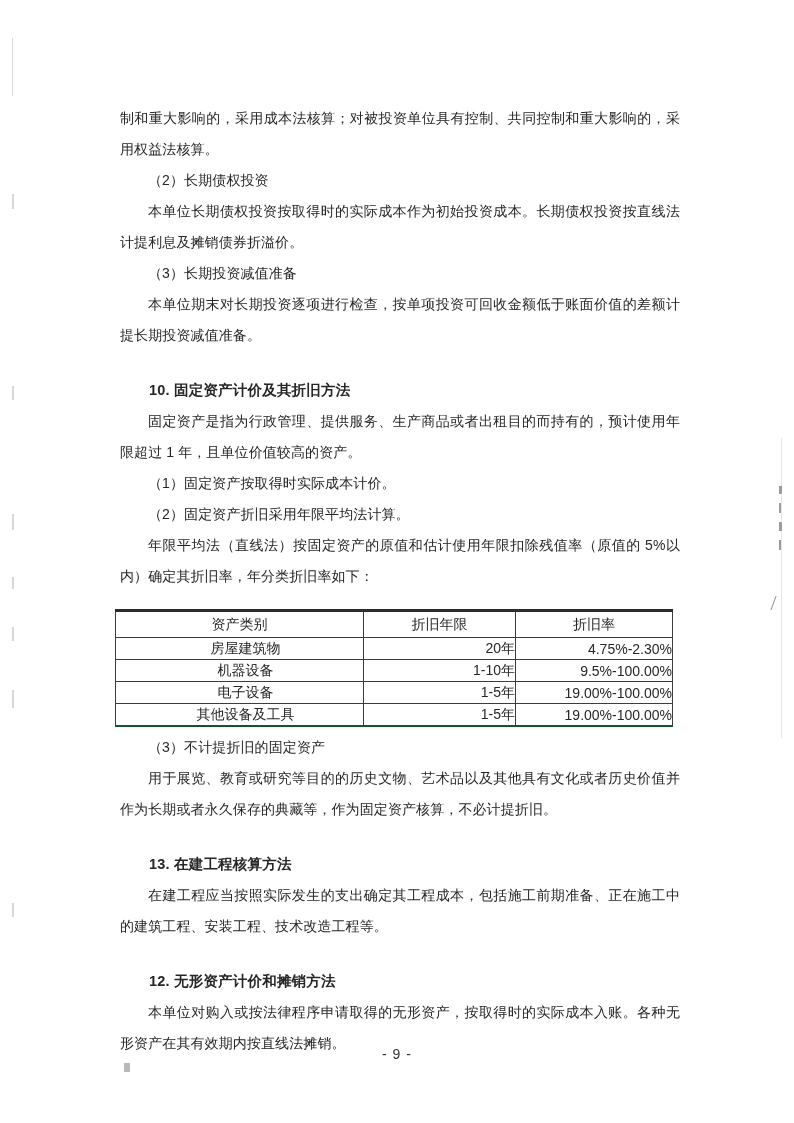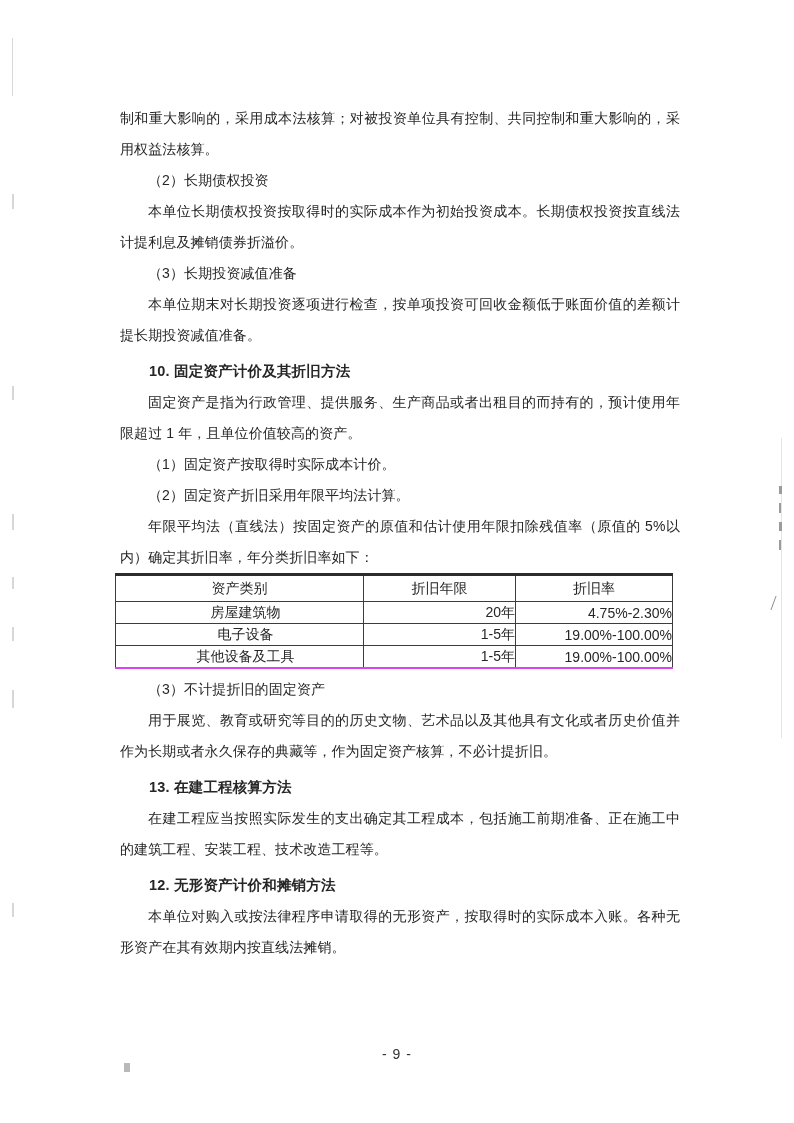--- a/index.html
+++ b/index.html
@@ -18,34 +18,34 @@
   }
   .para {
     margin:0;
     font-size:14px;
     line-height:31px;
     text-align:justify;
     letter-spacing:0.1px;
   }
   .indent { text-indent:2em; }
   .heading {
-    margin:5px 0 0 0;
+    margin:24px 0 0 0;
     font-size:14.5px;
     line-height:31px;
     font-weight:bold;
     text-indent:2em;
     letter-spacing:0.2px;
   }
   table.dep {
     border-collapse:collapse;
     table-layout:fixed;
     width:557px;
-    margin:0 0 5px -5px;
+    margin:17px 0 5px -5px;
     border-top:3px solid #2c2c2c;
-    border-bottom:2px solid #d946ef;
+    border-bottom:2px solid #14532d;
   }
   table.dep th, table.dep td {
     border:1px solid #3c3c3c;
     font-size:14px;
     font-weight:normal;
     padding:0;
     overflow:hidden;
     white-space:nowrap;
   }
   table.dep th { height:25px; text-align:center; }
@@ -100,20 +100,25 @@
         <th>资产类别</th>
         <th>折旧年限</th>
         <th>折旧率</th>
       </tr>
       <tr>
         <td class="cat">房屋建筑物</td>
         <td>20年</td>
         <td>4.75%-2.30%</td>
       </tr>
       <tr>
+        <td class="cat">机器设备</td>
+        <td>1-10年</td>
+        <td>9.5%-100.00%</td>
+      </tr>
+      <tr>
         <td class="cat">电子设备</td>
         <td>1-5年</td>
         <td>19.00%-100.00%</td>
       </tr>
       <tr>
         <td class="cat">其他设备及工具</td>
         <td>1-5年</td>
         <td>19.00%-100.00%</td>
       </tr>
     </tbody>

